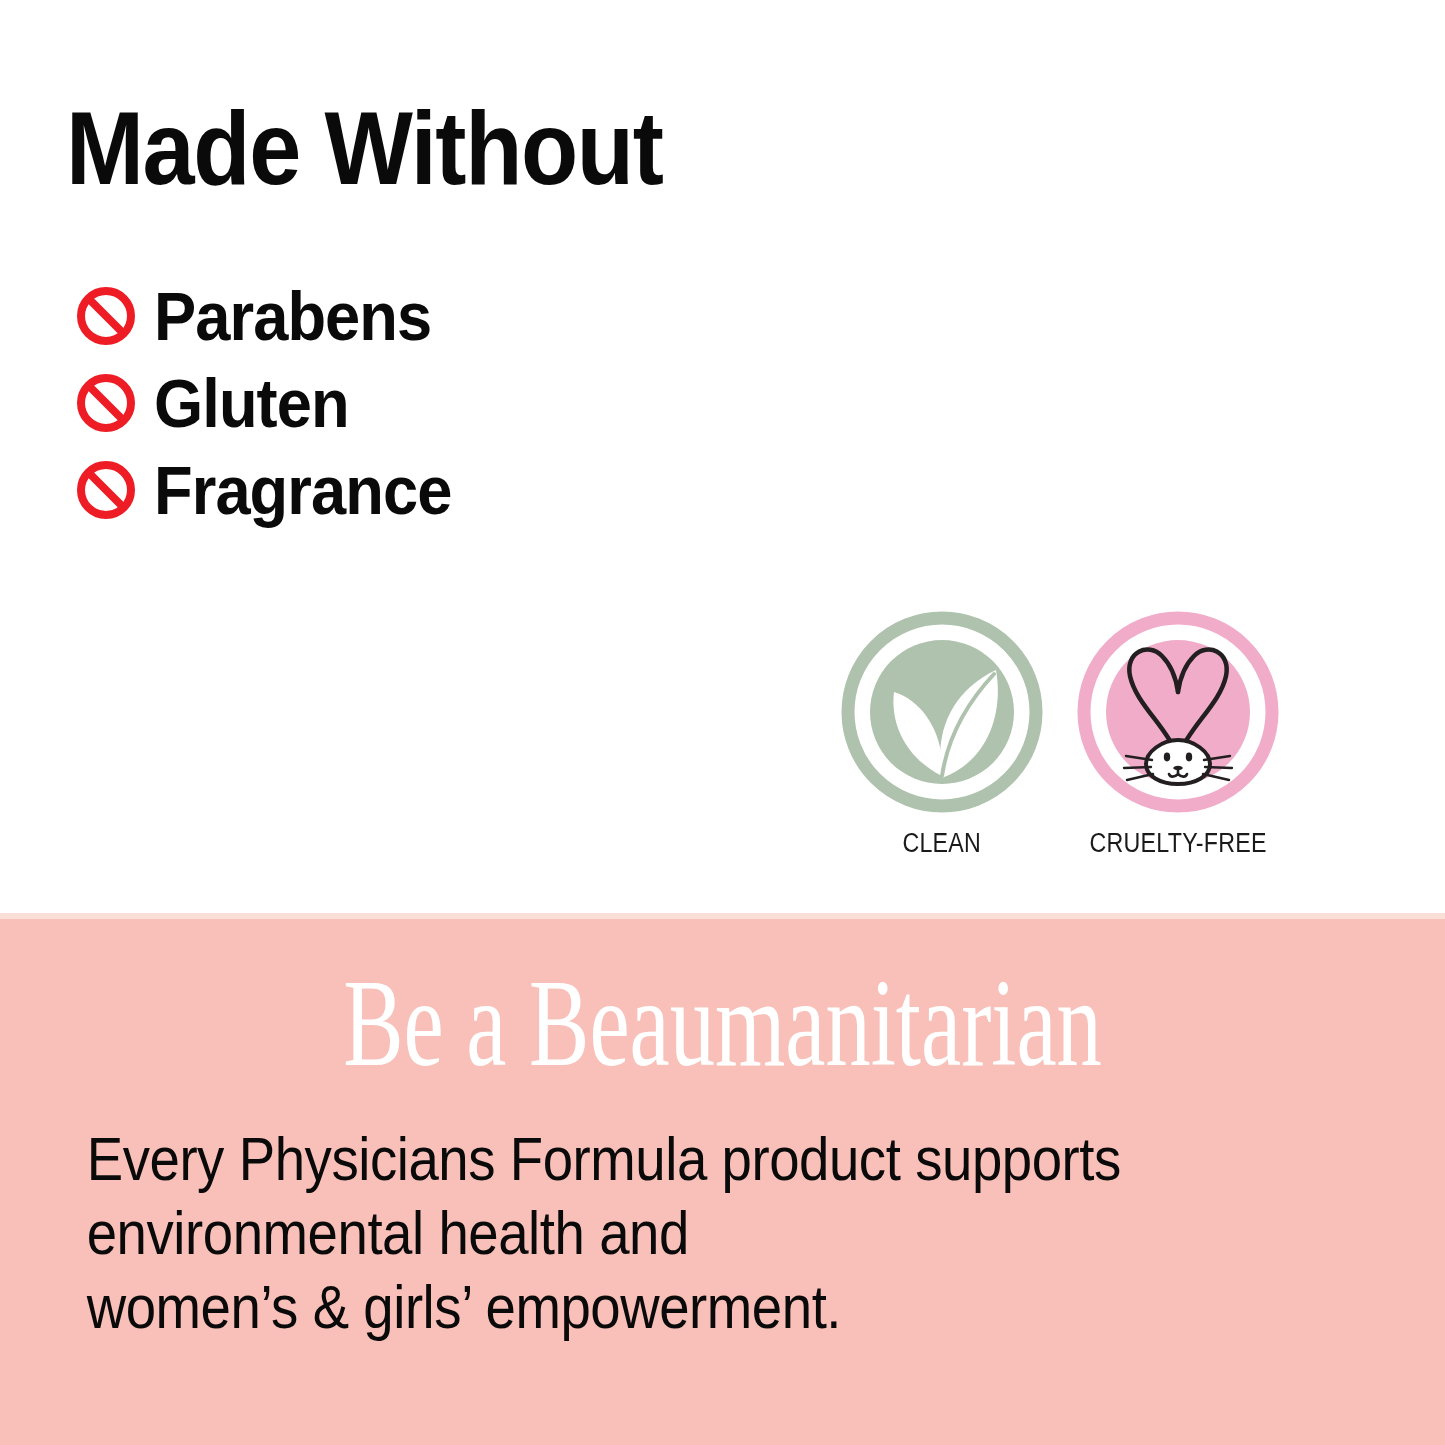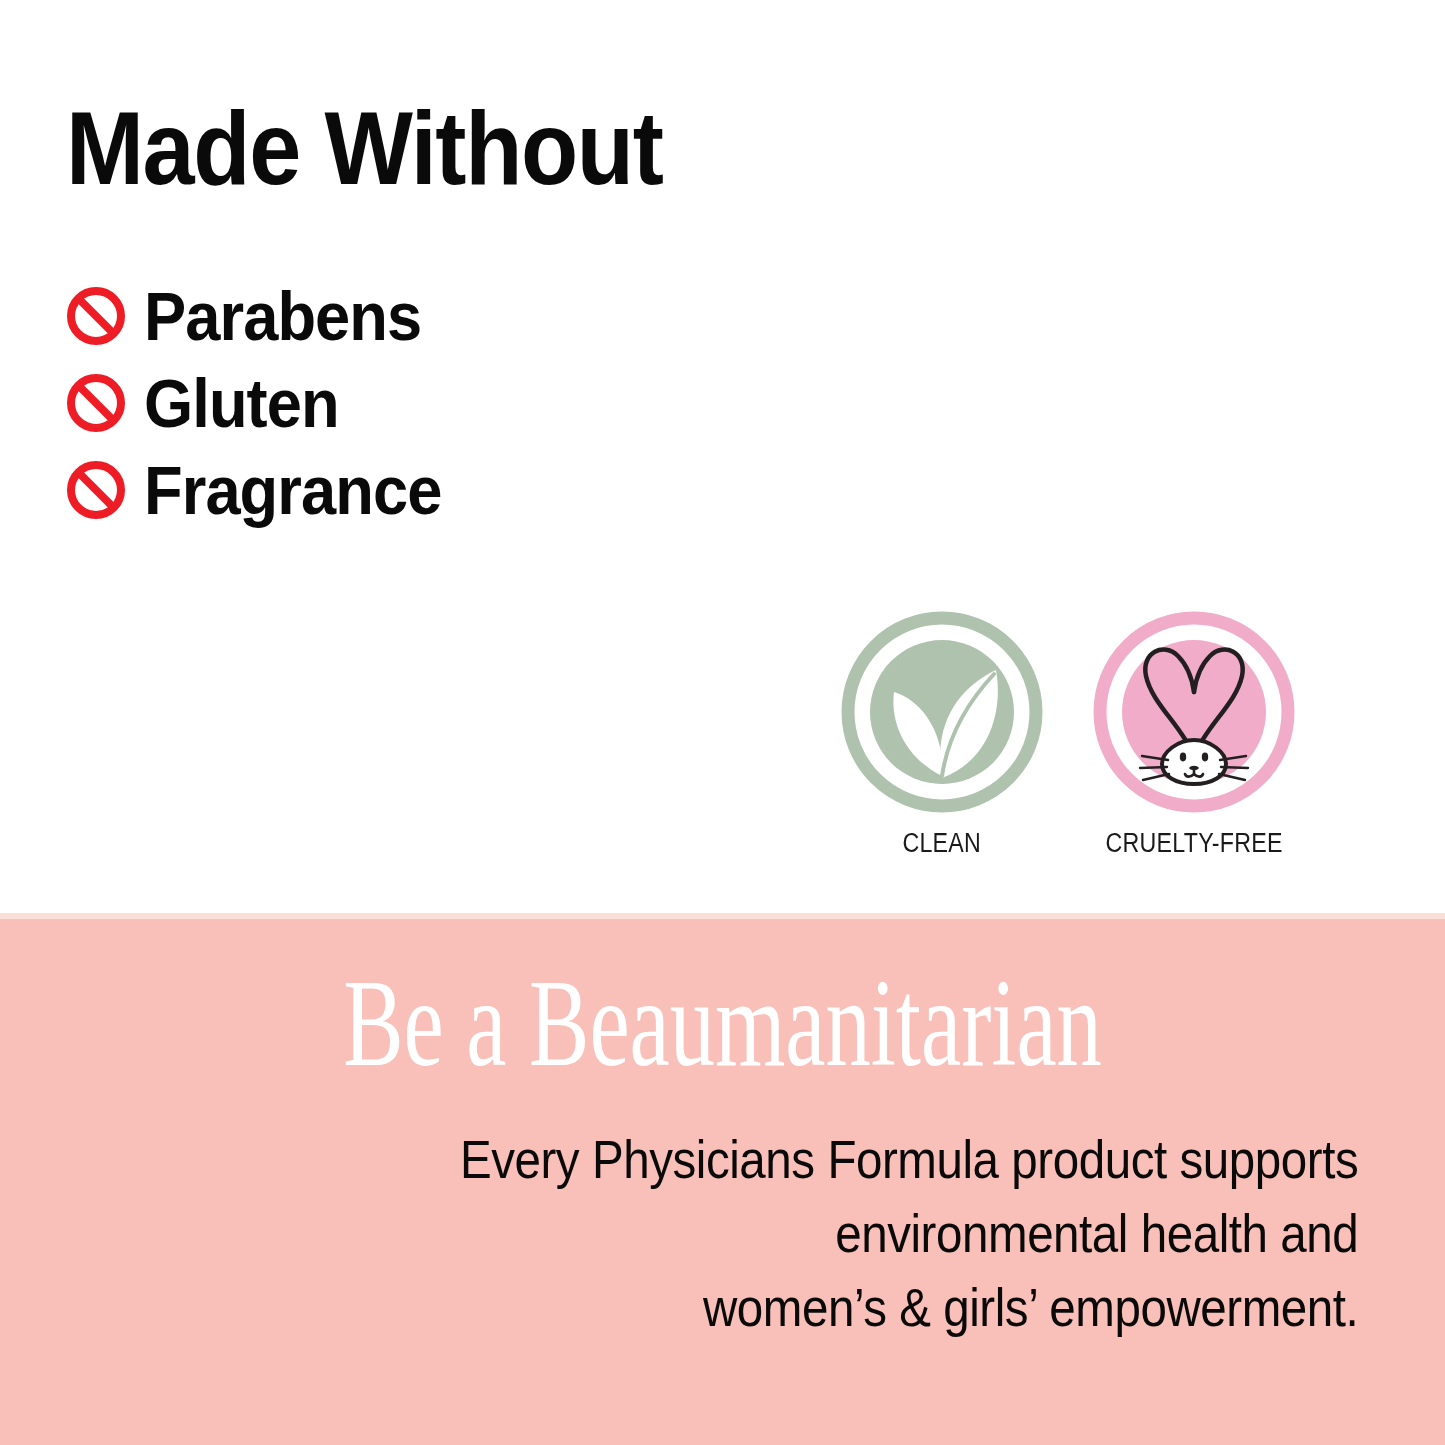--- a/index.html
+++ b/index.html
@@ -40,21 +40,21 @@
     line-height: 1.0;
     letter-spacing: -1.5px;
     color: #0a0a0a;
     transform: scaleX(0.90);
     transform-origin: left top;
     white-space: nowrap;
   }
 
   .exclusion-list {
     position: absolute;
-    left: 66px;
+    left: 76px;
     top: 272px;
     width: 760px;
   }
   .exclusion-item {
     display: flex;
     align-items: center;
     height: 87px;
   }
   .no-icon {
     flex: 0 0 auto;
@@ -74,21 +74,21 @@
     transform-origin: left center;
     white-space: nowrap;
   }
 
   
   .badges {
     position: absolute;
     left: 838px;
     top: 608px;
     display: flex;
-    gap: 44px;
+    gap: 28px;
   }
   .badge {
     width: 208px;
     display: flex;
     flex-direction: column;
     align-items: center;
   }
   .badge-mark {
     width: 208px;
     height: 208px;
@@ -138,24 +138,24 @@
     transform: scaleX(0.78) scaleY(1.08);
     transform-origin: center top;
     white-space: nowrap;
   }
 
   .mission-copy {
     position: absolute;
     left: 0;
     top: 1122px;
     width: 1445px;
-    text-align: right;
+    text-align: left;
     font-family: "Liberation Sans", sans-serif;
     font-weight: normal;
-    font-size: 54px;
+    font-size: 62px;
     line-height: 74px;
     color: #0a0a0a;
     letter-spacing: -0.5px;
   }
   .mission-copy .line {
     display: block;
     transform: scaleX(0.88);
   }
 </style>
 </head>

